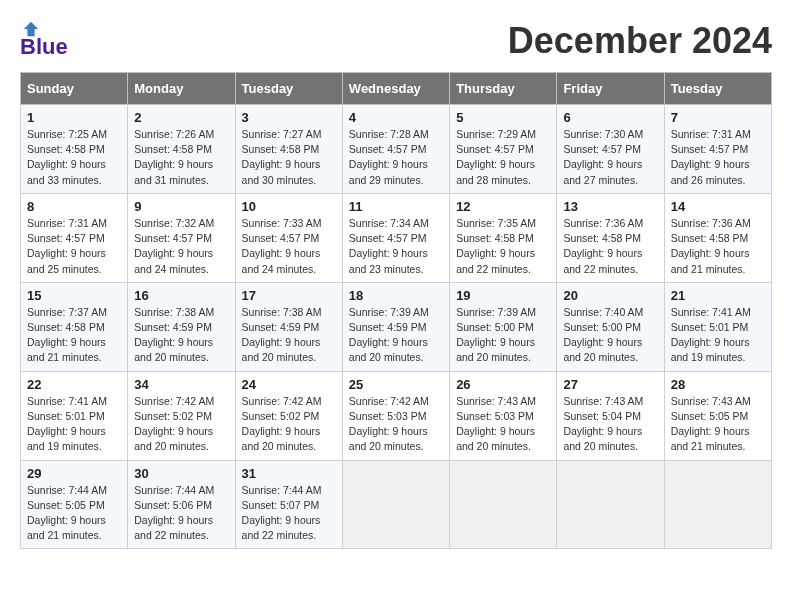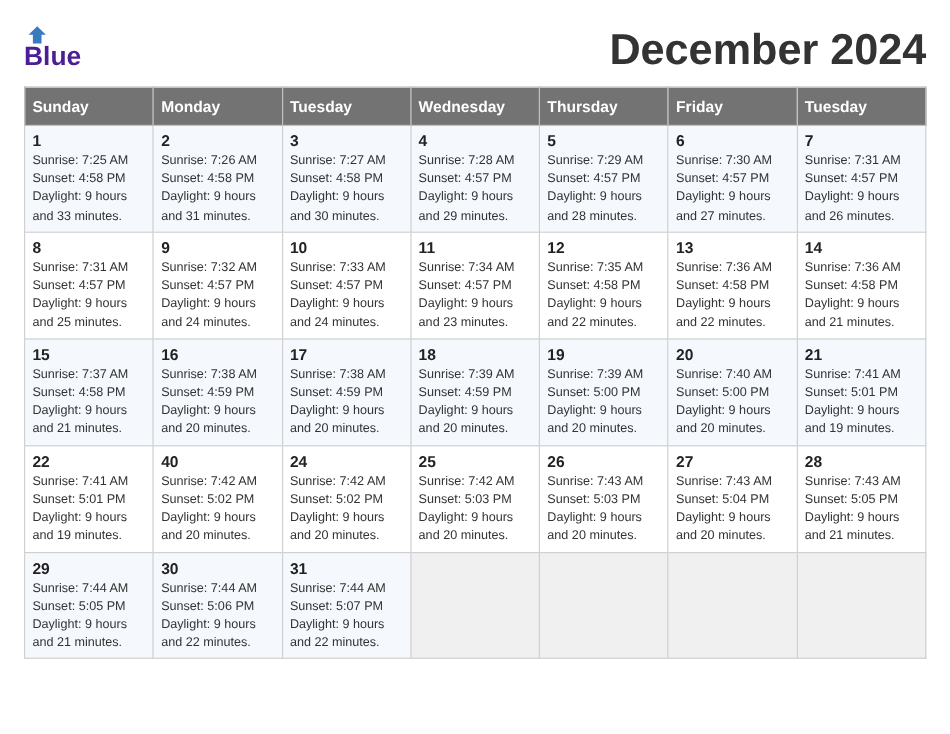--- a/index.html
+++ b/index.html
@@ -296,21 +296,21 @@
       <tr>
         <td>
         <span class="day-number">22</span>
         <div class="day-info">
           Sunrise: 7:41 AM<br>
           Sunset: 5:01 PM<br>
           Daylight: 9 hours and 19 minutes.
         </div>
       </td>
         <td>
-        <span class="day-number">40</span>
+        <span class="day-number">34</span>
         <div class="day-info">
           Sunrise: 7:42 AM<br>
           Sunset: 5:02 PM<br>
           Daylight: 9 hours and 20 minutes.
         </div>
       </td>
         <td>
         <span class="day-number">24</span>
         <div class="day-info">
           Sunrise: 7:42 AM<br>

